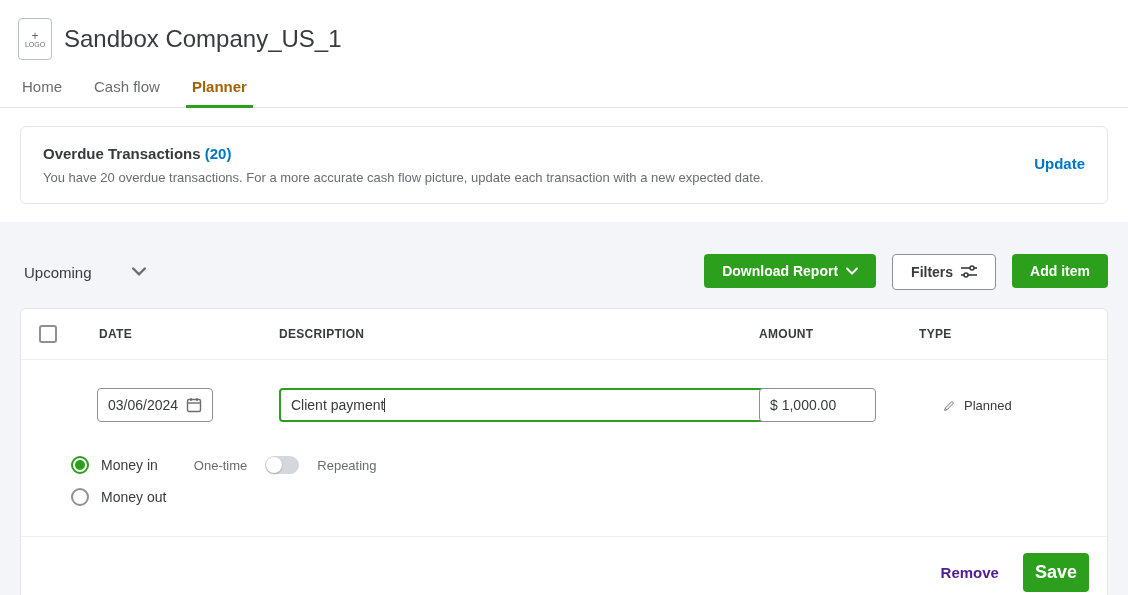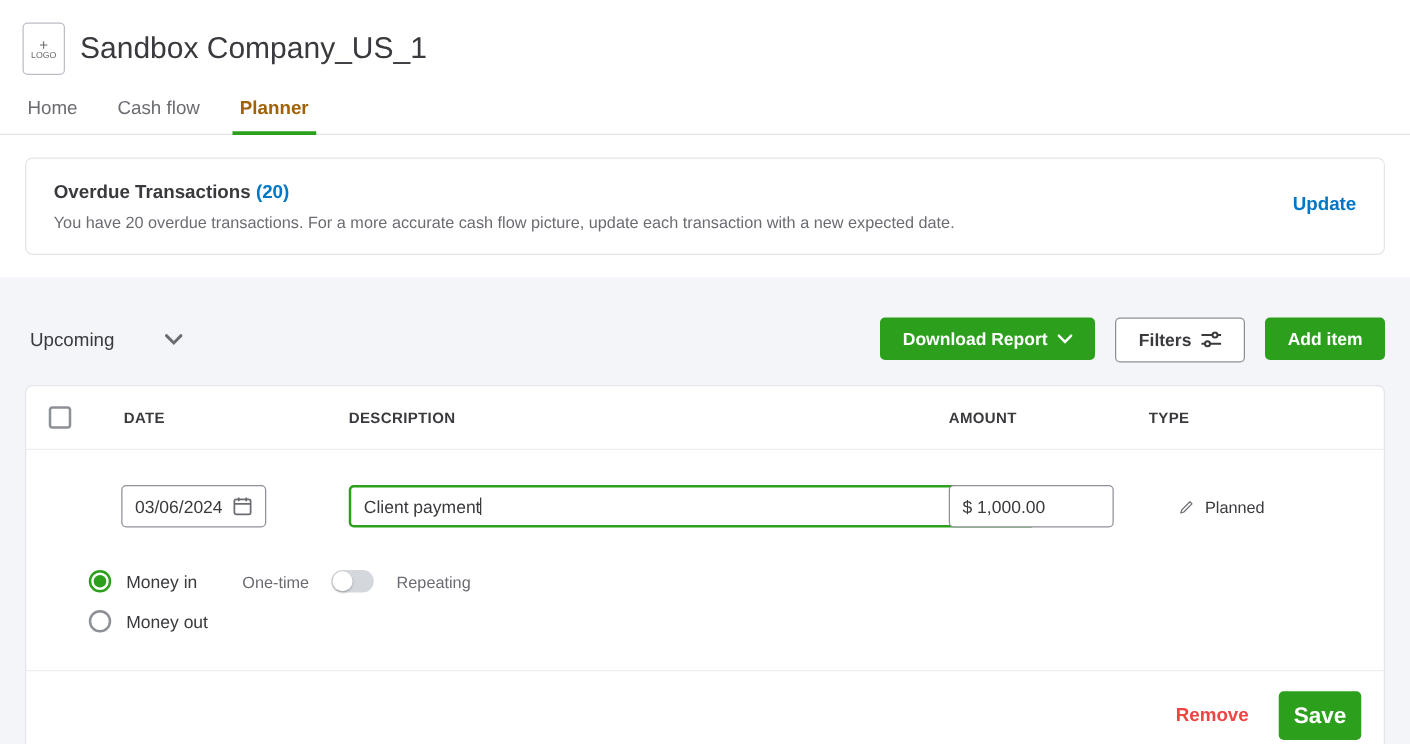--- a/index.html
+++ b/index.html
@@ -27,35 +27,35 @@
   .btn-outline { background: #fff; border: 1px solid #8d9096; color: #393a3d; }
   .card { background: #fff; border: 1px solid #e3e5e8; border-radius: 6px; }
   .thead-row { display: grid; grid-template-columns: 60px 180px 480px 160px 1fr; align-items: center; padding: 16px 18px; font-size: 12px; font-weight: 700; letter-spacing: 0.3px; color: #393a3d; border-bottom: 1px solid #eceef1; }
   .checkbox { width: 18px; height: 18px; border: 2px solid #8d9096; border-radius: 3px; }
   .edit-row { display: grid; grid-template-columns: 60px 180px 480px 160px 1fr; align-items: center; padding: 28px 18px 26px 18px; }
   .input-box { border: 1px solid #8d9096; border-radius: 4px; height: 34px; display: flex; align-items: center; padding: 0 10px; font-size: 14px; background:#fff; }
   .date-input { width: 116px; justify-content: space-between; margin-left: -2px;}
   .desc-input { border: 2px solid #2ca01c; width: 550px; }
   .desc-input span { position: relative; }
   .desc-input span::after { content: ""; position: absolute; right: -1px; top: 1px; bottom: 1px; width: 1px; background: #393a3d; }
-  .amt-input { width: 132px; }
+  .amt-input { width: 117px; }
   .type-cell { display: flex; align-items: center; gap: 8px; color: #393a3d; font-size: 13px; padding-left: 24px;}
   .pencil { width: 13px; height: 13px; }
   .options-row { padding: 8px 30px 30px 50px; }
   .radio-group { display: flex; flex-direction: column; gap: 14px; }
   .radio-line { display: flex; align-items: center; gap: 12px; }
   .radio { width: 18px; height: 18px; border-radius: 50%; border: 2px solid #8d9096; display: inline-flex; align-items: center; justify-content: center; }
   .radio.checked { border-color: #2ca01c; }
   .radio.checked .dot { width: 10px; height: 10px; border-radius: 50%; background: #2ca01c; }
   .radio-label { font-size: 14px; }
   .inline-opts { display: flex; align-items: center; gap: 18px; margin-left: 24px; font-size: 13px; color: #6b6c72; }
   .toggle { width: 34px; height: 18px; background: #d4d7dc; border-radius: 10px; position: relative; }
   .toggle .knob { width: 16px; height: 16px; background: #fff; border-radius: 50%; position: absolute; top: 1px; left: 1px; box-shadow: 0 1px 2px rgba(0,0,0,0.25);}
   .footer { display: flex; justify-content: flex-end; align-items: center; gap: 24px; padding: 16px 18px 12px 18px; border-top: 1px solid #eceef1; }
-  .remove-link { color: #ef4444; font-weight: 600; font-size: 15px; cursor: pointer; margin-left: 32px; }
+  .remove-link { color: #4c1d95; font-weight: 600; font-size: 15px; cursor: pointer; margin-left: 32px; }
   .save-btn { background: #2ca01c; color: #fff; border: none; border-radius: 4px; padding: 9px 12px; font-size: 18px; font-weight: 600; cursor:pointer;}
   svg { display: block; }
 </style>
 </head>
 <body>
 
 <div class="header">
   <div class="logo-box">
     <span class="logo-plus">+</span>
     <span>LOGO</span>

